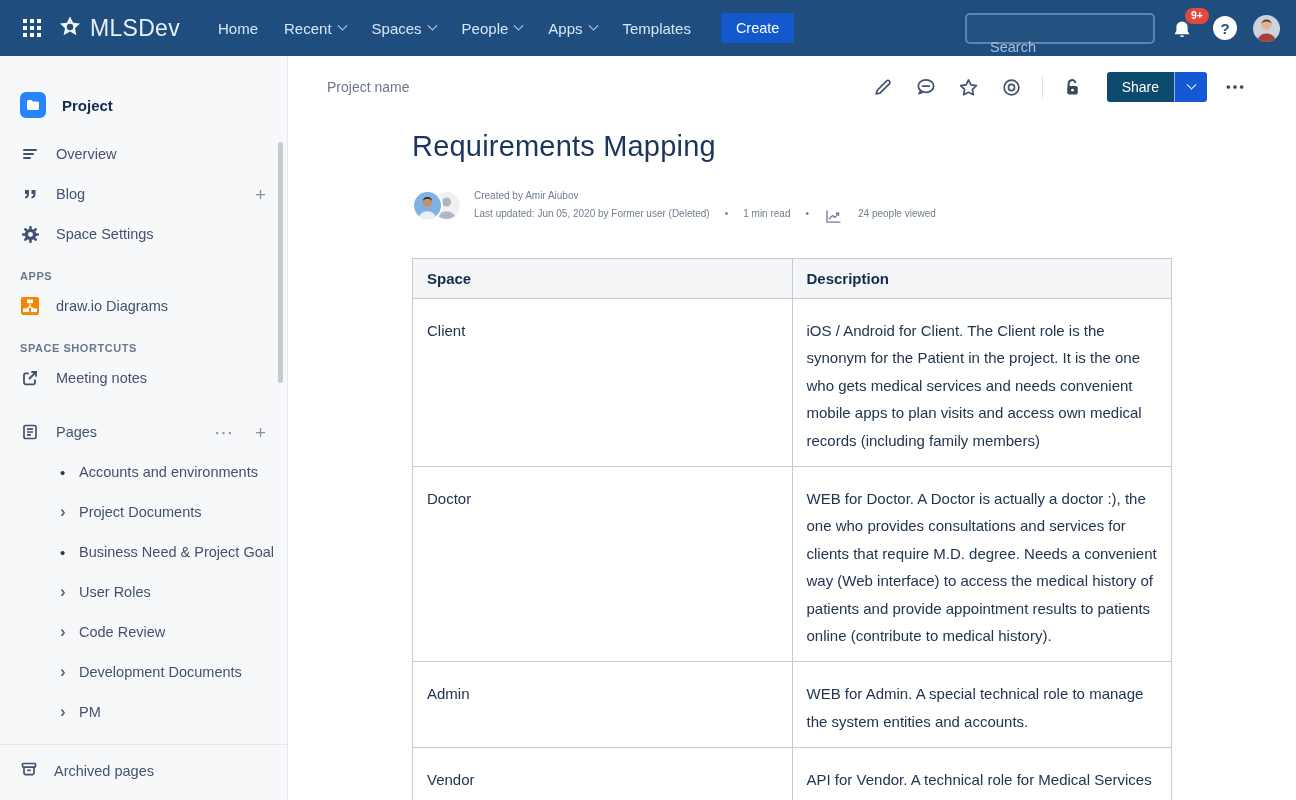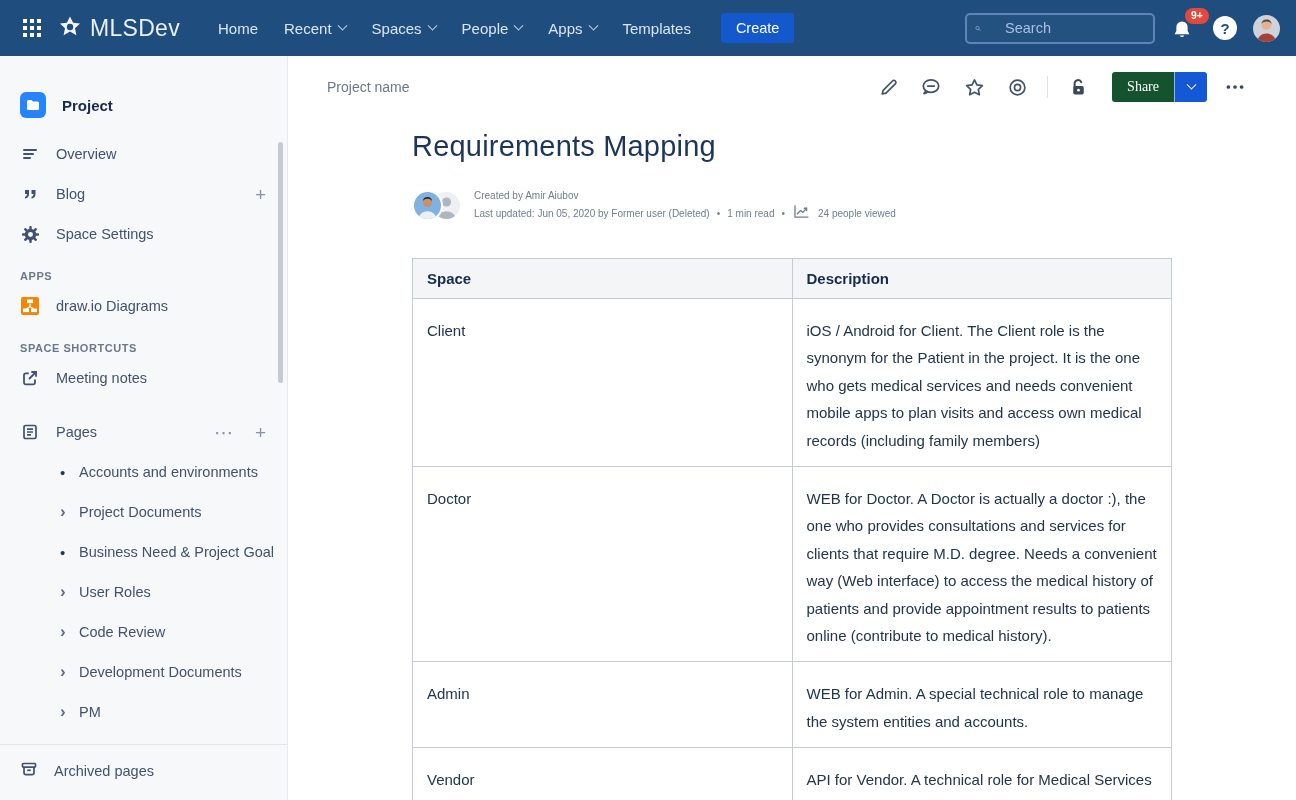--- a/index.html
+++ b/index.html
@@ -15,21 +15,21 @@
   .logo-text { color: #E9F0FA; font-size: 23px; letter-spacing: .3px; font-weight: 400; }
   .topnav { display: flex; align-items: center; margin-left: 26px; gap: 2px; }
   .topnav-item { color: #D9E6F7; font-size: 15px; padding: 8px 12px; border-radius: 3px;
     display: flex; align-items: center; gap: 7px; cursor: pointer; white-space: nowrap; }
   .chev-down { width: 7px; height: 7px; border-right: 1.6px solid #C2D5EE; border-bottom: 1.6px solid #C2D5EE;
     transform: rotate(45deg) translate(-2px,-2px); display: inline-block; }
   .create-btn { background: #1458CE; color: #fff; font-size: 14.5px; padding: 7px 15px;
     border: none; border-radius: 3px; margin-left: 18px; cursor: pointer; font-family: inherit; }
   .topbar-right { margin-left: auto; display: flex; align-items: center; gap: 16px; }
   .searchbox { width: 190px; height: 31px; border: 2px solid #5F84B8; border-radius: 5px;
-    display: flex; align-items: center; padding: 0 8px; gap: 24px; background: rgba(255,255,255,0.02); }
+    display: flex; align-items: center; padding: 0 8px; gap: 24px; background: rgba(255,255,255,0.02); flex-direction: column; }
   .searchbox input { background: transparent; border: none; outline: none; color: #D9E6F7;
     font-size: 14.5px; width: 140px; font-family: inherit; }
   .searchbox input::placeholder { color: #A9C0DF; }
   .bell-wrap { position: relative; width: 26px; height: 26px; display: flex; align-items: flex-end; cursor: pointer; }
   .badge { position: absolute; top: -7px; right: -12px; background: #E2483D; color: #fff;
     font-size: 10.5px; font-weight: bold; border-radius: 9px; padding: 2px 6px; line-height: 1.1; }
   .help-btn { width: 24px; height: 24px; background: #fff; border-radius: 50%; display: flex;
     align-items: center; justify-content: center; color: #20507F; font-weight: bold; font-size: 15px; cursor: pointer; }
   .avatar-top { width: 27px; height: 27px; border-radius: 50%; overflow: hidden; cursor: pointer; }
 
@@ -61,36 +61,36 @@
 
   
   .main { position: absolute; top: 56px; left: 288px; right: 0; bottom: 0; background: #fff; overflow: hidden; }
   .page-header { height: 62px; display: flex; align-items: center; padding: 0 46px 0 39px; }
   .breadcrumb { color: #6B778C; font-size: 14px; cursor: pointer; }
   .header-actions { margin-left: auto; display: flex; align-items: center; gap: 13px; }
   .hact { width: 30px; height: 30px; display: flex; align-items: center; justify-content: center;
     cursor: pointer; border-radius: 3px; }
   .vdiv { width: 1px; height: 22px; background: #DFE1E6; margin: 0 2px; }
   .share-group { display: flex; margin-left: 6px; }
-  .share-btn { background: #14532d; color: #fff; border: none; font-size: 14px; padding: 0 15px;
-    height: 30px; border-radius: 3px 0 0 3px; cursor: pointer; font-family: Liberation Serif, serif; }
+  .share-btn { background: #0c4a6e; color: #fff; border: none; font-size: 14px; padding: 0 15px;
+    height: 30px; border-radius: 3px 0 0 3px; cursor: pointer; font-family: Liberation Sans, sans-serif; }
   .share-dd { background: #1558D6; border: none; border-left: 1px solid rgba(255,255,255,.55);
     width: 33px; height: 30px; border-radius: 0 3px 3px 0; cursor: pointer;
     display: flex; align-items: center; justify-content: center; }
   .share-dd .chev-down { border-color: #fff; }
 
   .page-body { width: 760px; margin: 12px auto 0 auto; }
   .page-title { font-size: 29px; font-weight: 500; color: #1C355C; letter-spacing: .2px; }
   .byline { display: flex; align-items: center; margin-top: 24px; gap: 12px; }
   .byline-avatars { display: flex; align-items: center; }
   .av { width: 31px; height: 31px; border-radius: 50%; overflow: hidden; border: 2px solid #fff; }
   .av.second { margin-left: -12px; z-index: 0; }
   .av.first { z-index: 1; position: relative; }
   .byline-text { font-size: 10px; color: #707D92; line-height: 18px; }
-  .byline-row2 { display: flex; align-items: flex-start; gap: 7px; }
+  .byline-row2 { display: flex; align-items: flex-end; gap: 15px; }
   .views-icon { display: inline-flex; margin: 0 2px 0 2px; }
 
   table.roles { width: 760px; border-collapse: collapse; table-layout: fixed; margin-top: 35px; }
   table.roles th { background: #F4F5F7; border: 1px solid #C5CAD3; text-align: left;
     font-size: 15px; font-weight: bold; color: #172B4D; padding: 11px 14px; }
   table.roles td { border: 1px solid #C5CAD3; vertical-align: top; font-size: 15px;
     color: #22354F; padding: 18px 14px 12px 14px; line-height: 27.4px; }
 </style>
 </head>
 <body>

